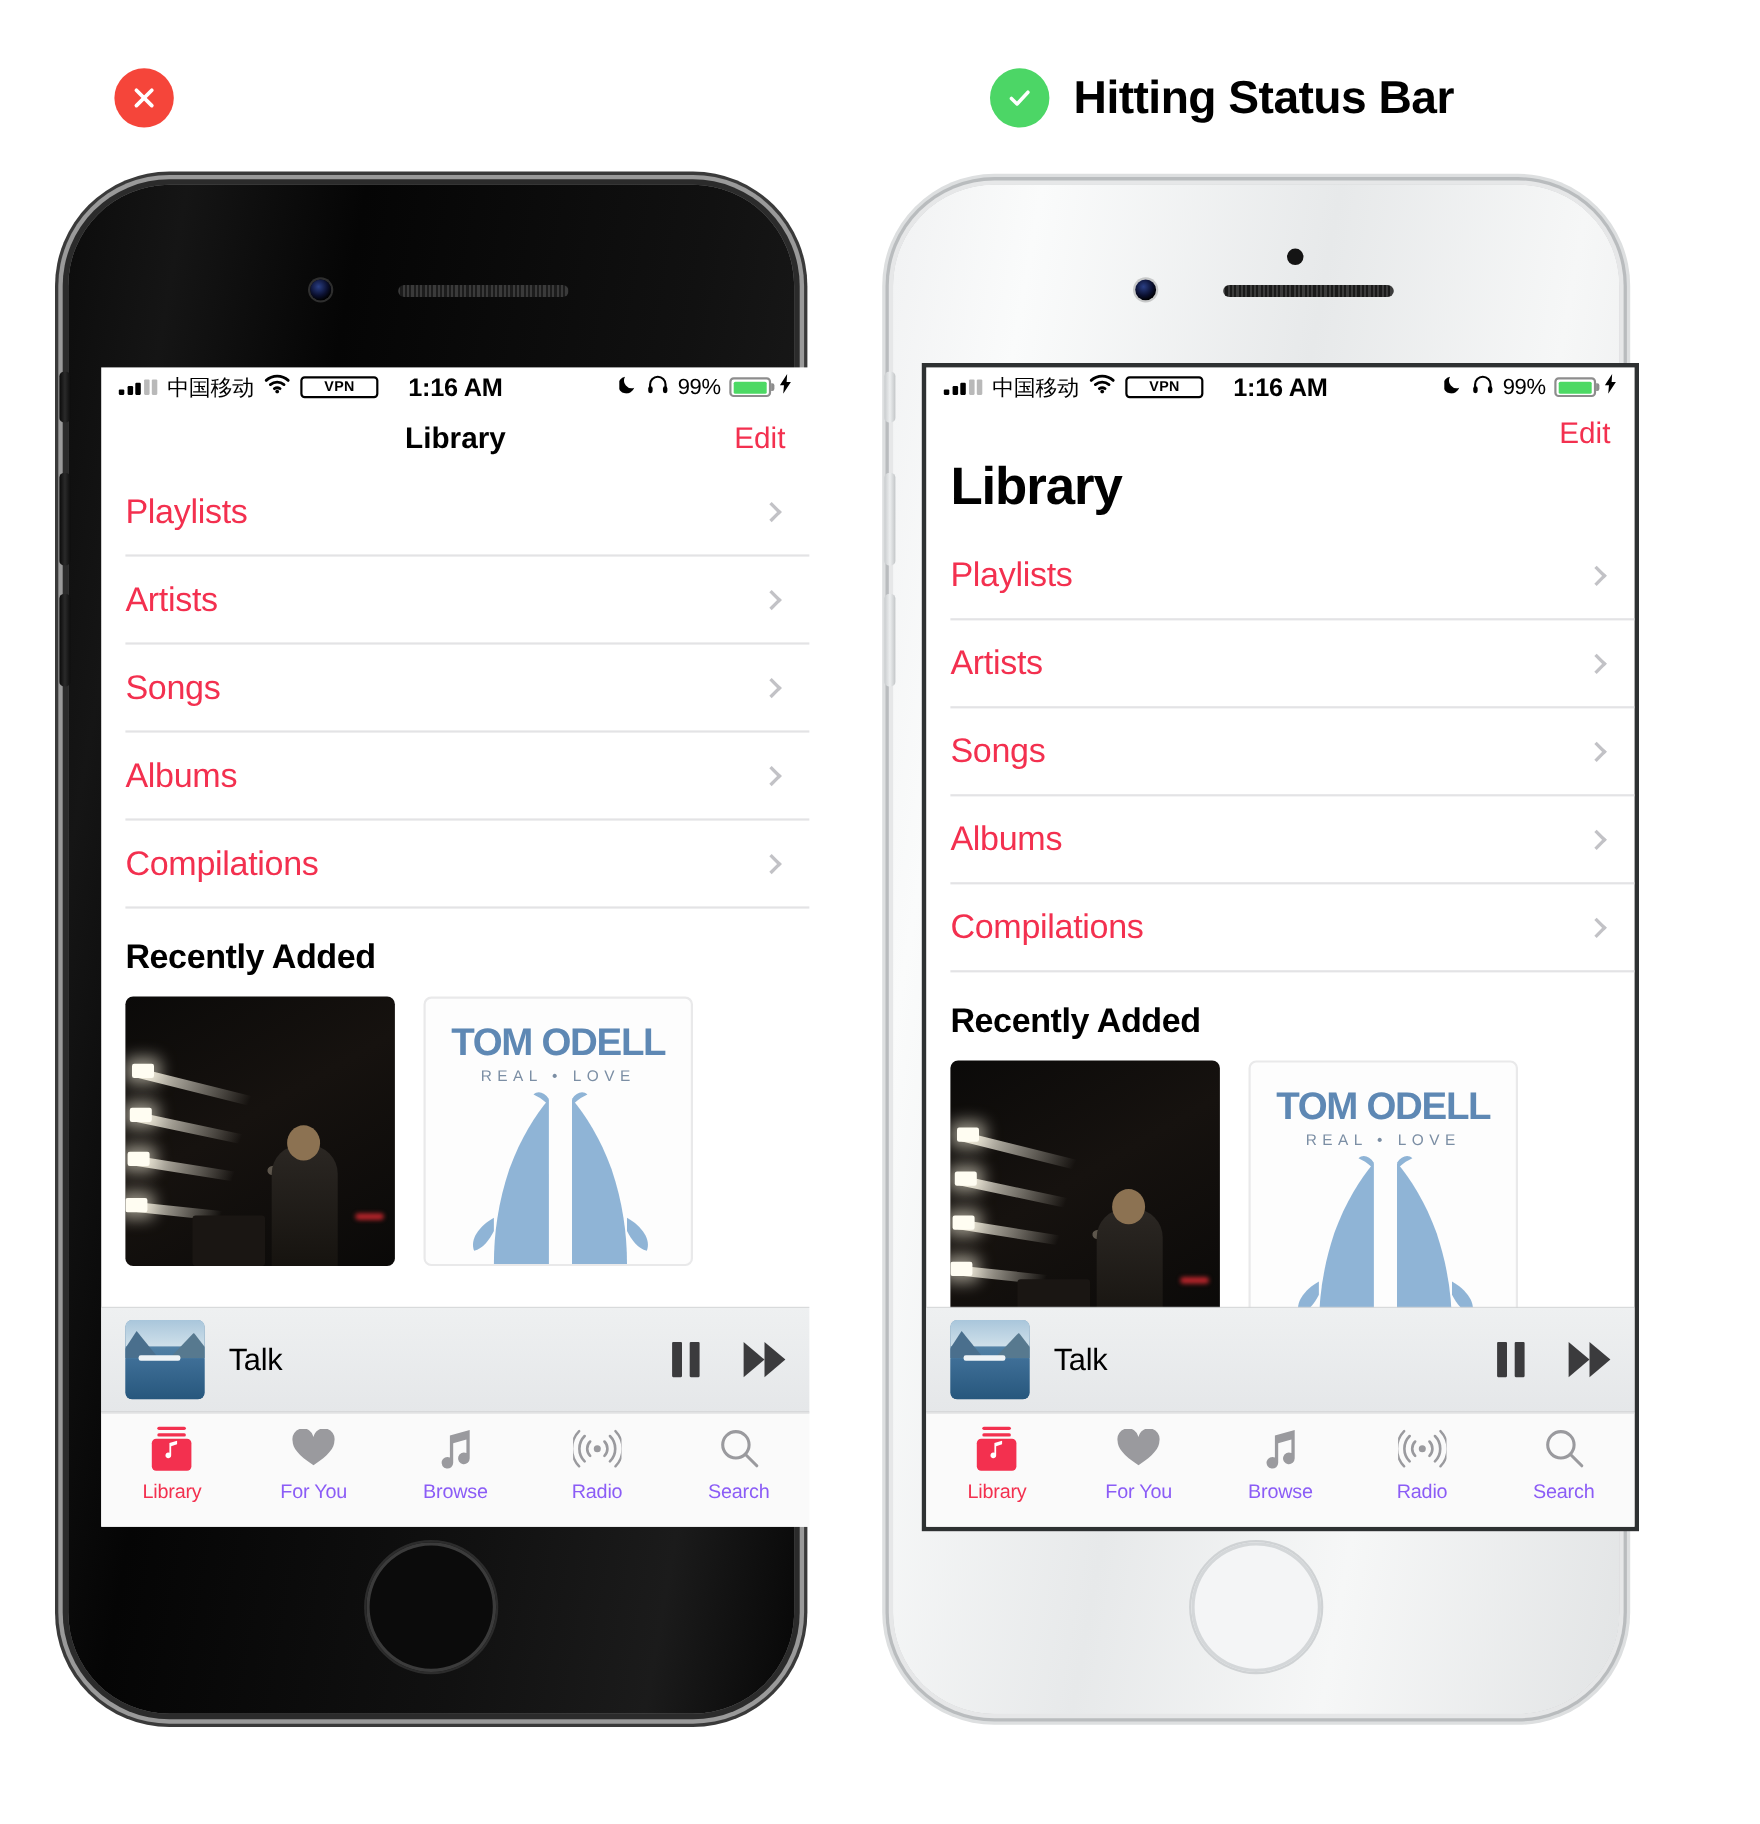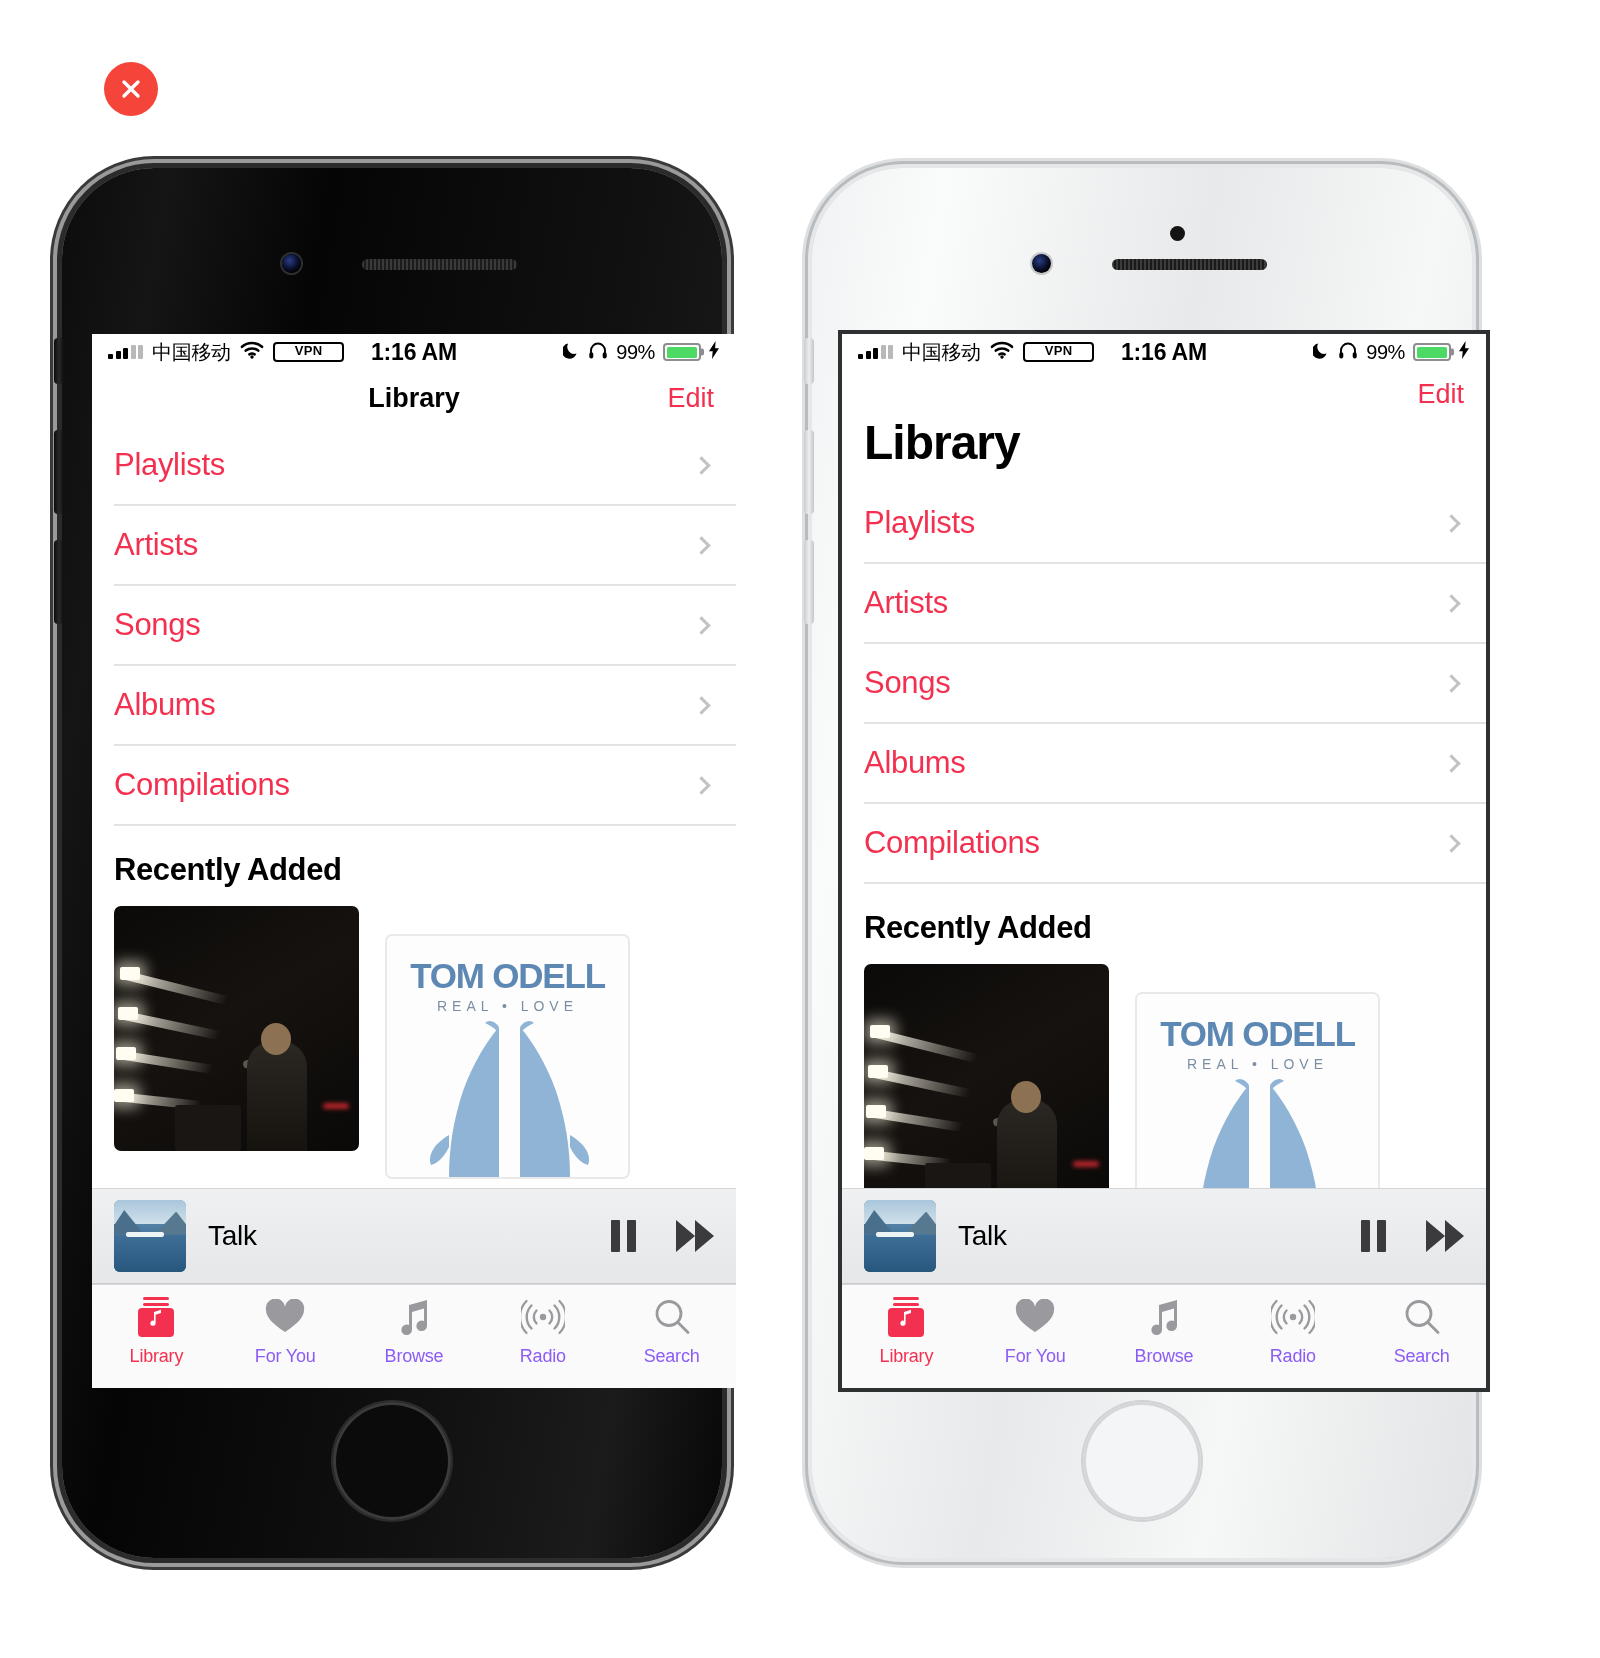--- a/index.html
+++ b/index.html
@@ -187,21 +187,21 @@
   .singer { position: absolute; right: 52px; bottom: 0; width: 60px; height: 110px;
             background: linear-gradient(180deg,#2b2723 0%,#16130f 100%); border-radius: 26px 26px 0 0; }
   .head   { position: absolute; right: 68px; bottom: 96px; width: 30px; height: 32px; border-radius: 50%;
             background: #8c7252; }
   .mic-stand { position: absolute; right: 104px; bottom: 8px; width: 3px; height: 78px; background: #4a443c; }
   .mic-head  { position: absolute; right: 96px; bottom: 84px; width: 20px; height: 8px; background: #5d564c; border-radius: 4px; transform: rotate(-12deg); }
   .amp { position: absolute; right: 118px; bottom: 0; width: 66px; height: 46px; background: #1a1613; border-radius: 3px; }
   .redglow { position: absolute; right: 10px; bottom: 42px; width: 26px; height: 6px; background: #b3242a; border-radius: 3px; filter: blur(2px); }
 
   
-  .album.tomodell { background: #fdfdfd; border: 2px solid #e9e9ea; margin-top: 28px; }
+  .album.tomodell { background: #fdfdfd; border: 2px solid #e9e9ea; }
   .to-title { position: absolute; top: 20px; left: 0; right: 0; text-align: center;
               font-size: 35px; font-weight: bold; color: #5E88B4; letter-spacing: -1.2px; }
   .to-sub   { position: absolute; top: 62px; left: 0; right: 0; text-align: center;
               font-size: 14px; color: #7b8ea4; letter-spacing: 5px; }
   .penguins { position: absolute; left: 0; right: 0; bottom: 0; height: 160px; }
 
   
   .miniplayer {
     position: absolute; left: 0; right: 0; bottom: 104px; height: 96px;
     background: linear-gradient(180deg,#eef0f1 0%,#e5e7e9 100%);
@@ -251,20 +251,28 @@
 <div class="stage">
 
   <div class="panel-header left">
     <div class="badge fail">
       <svg width="28" height="28" viewBox="0 0 28 28" aria-hidden="true">
         <path d="M7 7 L21 21 M21 7 L7 21" stroke="#fff" stroke-width="3.4" stroke-linecap="round"></path>
       </svg>
     </div>
   </div>
 
+  <div class="panel-header right">
+    <div class="badge pass">
+      <svg width="30" height="30" viewBox="0 0 30 30" aria-hidden="true">
+        <path d="M7.5 15.5 L12.6 20.5 L22.5 9.8" fill="none" stroke="#fff" stroke-width="3.2" stroke-linecap="round" stroke-linejoin="round"></path>
+      </svg>
+    </div>
+    <div class="panel-title">Hitting Status Bar</div>
+  </div>
 
   <div class="phone left">
     <div class="body-shell"></div>
     <div class="btn-side btn-silent"></div>
     <div class="btn-side btn-volup"></div>
     <div class="btn-side btn-voldn"></div>
     <div class="btn-side btn-power"></div>
 
     <div class="sensor-row">
       <div class="prox-dot"></div>

